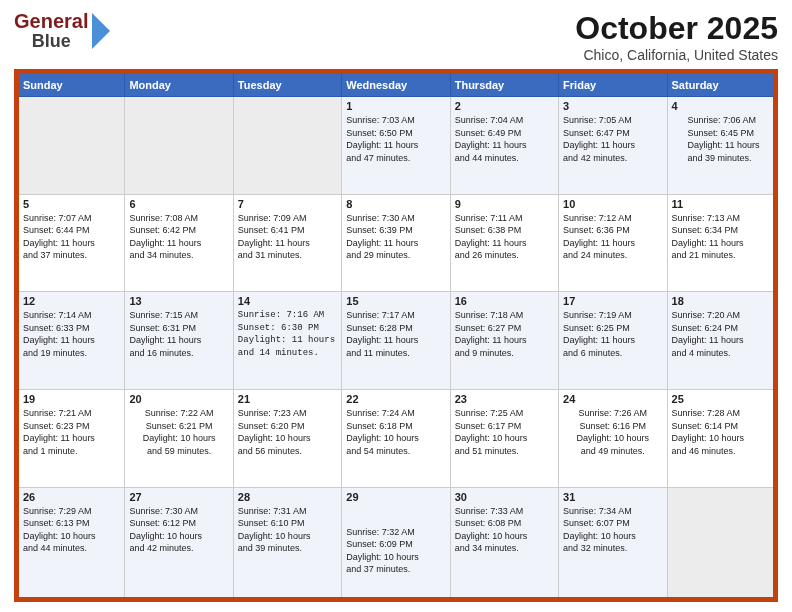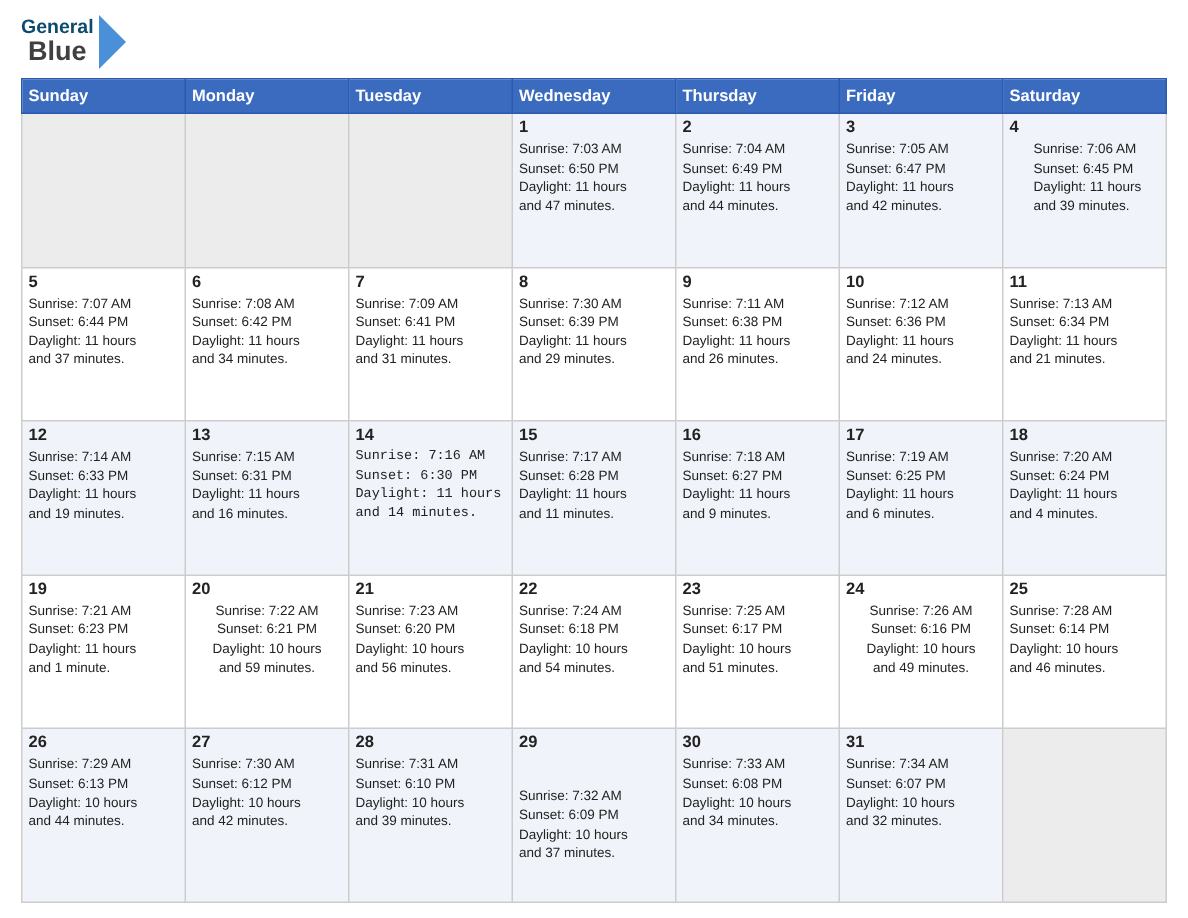--- a/index.html
+++ b/index.html
@@ -35,21 +35,21 @@
       font-size: 32px;
       font-weight: bold;
       color: #1a1a1a;
     }
     .location {
       font-size: 14px;
       color: #444;
     }
     .calendar {
       flex: 1;
-      border: 1px solid #c2410c;
+      border: 5px solid #c2410c;
       border-collapse: collapse;
       width: 100%;
       table-layout: fixed;
     }
     .calendar th {
       background: #3a6bbf;
       color: #fff;
       font-size: 11px;
       font-weight: bold;
       padding: 5px 4px;
@@ -86,28 +86,32 @@
     }
   </style>
 </head>
 <body>
 
 <div class="container">
   <div class="header">
     <div class="logo">
         <div style="display: flex; align-items: center; gap: 2px;">
   <div style="display:flex;flex-direction:column;line-height:1.1">
-    <span style="font-size:13px;font-weight:bold;color:#0c4a6e;">General</span>
+    <span style="font-size:20px;font-weight:bold;color:#7f1d1d;">General</span>
     <span style="font-size:18px;font-weight:bold;color:#404040;text-align:center;">Blue</span>
   </div>
   <svg width="18" height="36" viewBox="0 0 18 36" style="margin-left:2px;">
     <polygon points="0,0 18,18 0,36" fill="#4a90d9"></polygon>
   </svg>
 </div>
       </div>
+    <div class="title-block">
+      <div class="month-title">October 2025</div>
+      <div class="location">Chico, California, United States</div>
+    </div>
   </div>
 
   <table class="calendar">
     <thead>
       <tr>
       <th>Sunday</th>
           <th>Monday</th>
           <th>Tuesday</th>
           <th>Wednesday</th>
           <th>Thursday</th>

